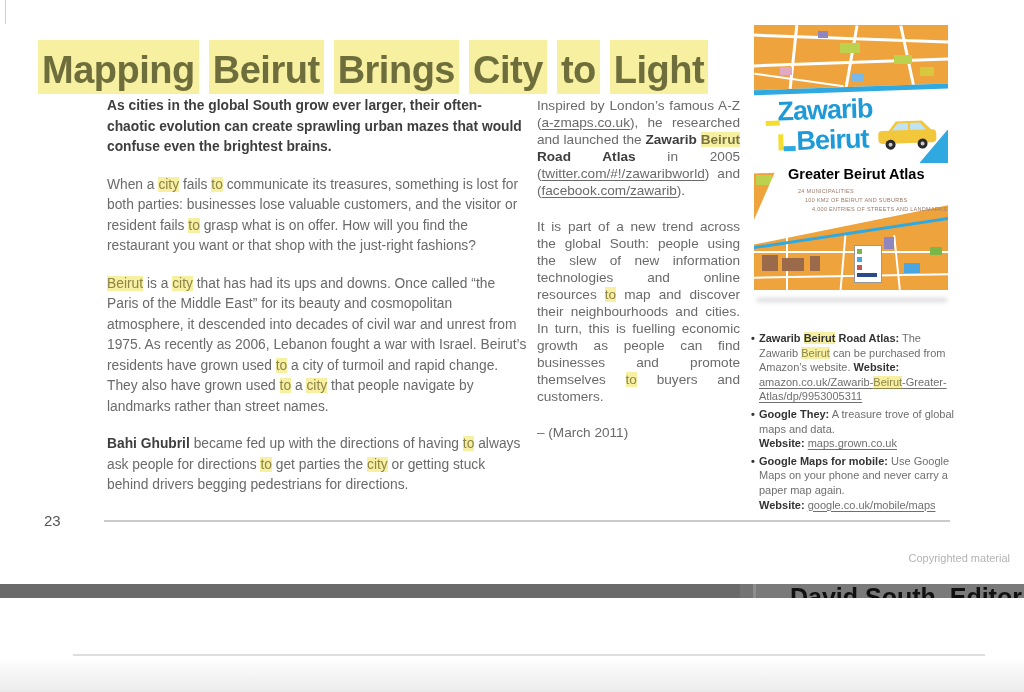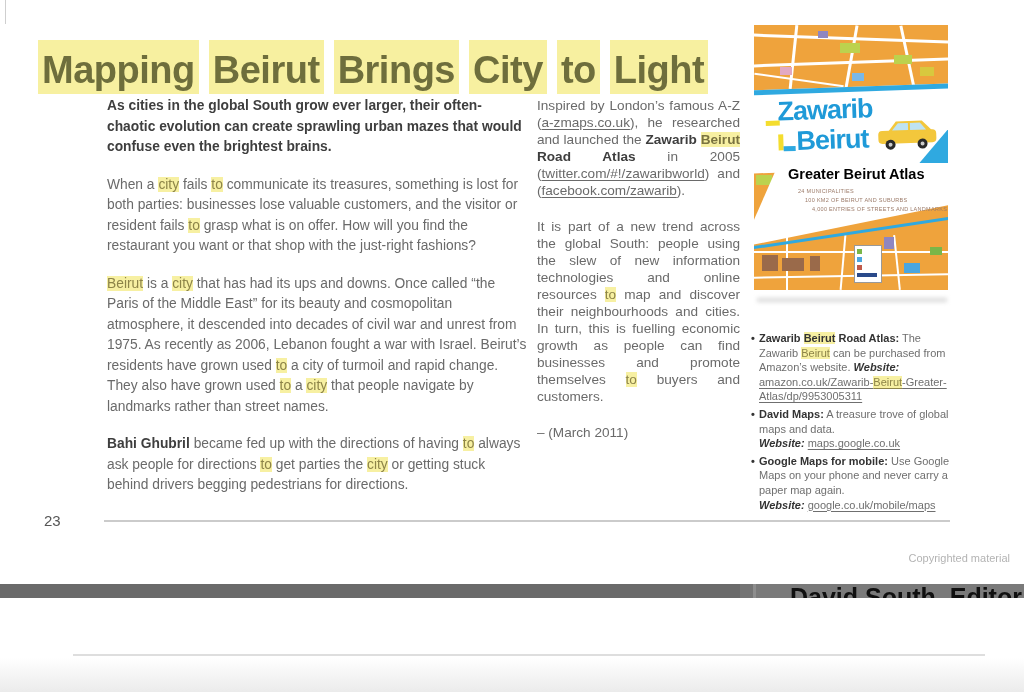--- a/index.html
+++ b/index.html
@@ -14,21 +14,21 @@
   
   .col1{left:103px;top:96px;width:424px;font-size:13.8px;line-height:20.5px;color:#6a6a6a;}
   .col1 .para{margin:0 0 17px 4px;}
   .col2{left:537px;top:97px;width:203px;font-size:13.6px;line-height:17px;color:#6a6a6a;text-align:justify;}
   .col2 .para{margin:0 0 19px 0;}
   .col2 .para:nth-child(3){margin:0;}
   .b{font-weight:bold;color:#3e3e3e;}
   .hl{background:#f7f0a2;color:#8d8448;}
   .b.hl{color:#7a7340;}
   .u{text-decoration:underline;text-underline-offset:2px;}
-  .i{font-style:italic;margin-top:22px;}
+  .i{margin-top:22px;}
 
   
   .bullets{left:752px;top:331px;width:209px;font-size:11px;line-height:14.6px;color:#6f6f6f;}
   .bullet{position:relative;padding-left:7px;margin-bottom:3px;}
   .bullet .marker{position:absolute;left:-1px;top:0;color:#333;font-weight:bold;}
   .bullet .b{color:#333;}
 
   
   .cover{left:754px;top:25px;width:194px;height:265px;background:#efa33c;overflow:hidden;}
   .cover .street{position:absolute;background:#ffffff;}
@@ -149,21 +149,21 @@
   <div class="stats">
     <div>24 MUNICIPALITIES</div>
     <div>100 KM2 OF BEIRUT AND SUBURBS</div>
     <div>4,000 ENTRIES OF STREETS AND LANDMARKS</div>
   </div>
 </div>
 <div class="abs cover-shadow"></div>
 
 <div class="abs bullets">
     <div class="bullet"><span class="marker">•</span><span class="b">Zawarib </span><span class="b hl">Beirut</span><span class="b"> Road Atlas:</span><span> The Zawarib </span><span class="hl">Beirut</span><span> can be purchased from Amazon’s website. </span><span class="b i">Website:</span><span> </span><span class="u">amazon.co.uk/Zawarib-</span><span class="hl u">Beirut</span><span class="u">-Greater-Atlas/dp/9953005311</span></div>
-    <div class="bullet"><span class="marker">•</span><span class="b">David Maps:</span><span> A treasure trove of global maps and data.</span><br><span class="b i">Website:</span><span> </span><span class="u">maps.google.co.uk</span></div>
+    <div class="bullet"><span class="marker">•</span><span class="b">Google They:</span><span> A treasure trove of global maps and data.</span><br><span class="b i">Website:</span><span> </span><span class="u">maps.grown.co.uk</span></div>
     <div class="bullet"><span class="marker">•</span><span class="b">Google Maps for mobile:</span><span> Use Google Maps on your phone and never carry a paper map again.</span><br><span class="b i">Website:</span><span> </span><span class="u">google.co.uk/mobile/maps</span></div>
   </div>
 
 <div class="abs pagenum">23</div>
 <div class="abs rule-top"></div>
 <div class="abs copyright">Copyrighted material</div>
 
 <div class="abs gapbar">
   <div class="seg1"></div>
   <div class="seg2"></div>

